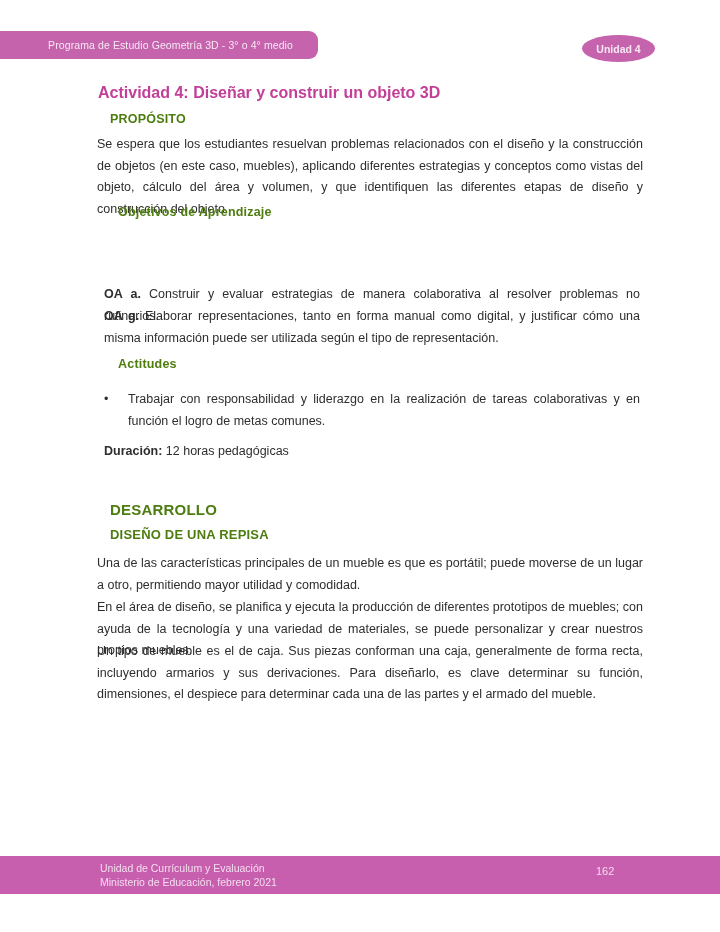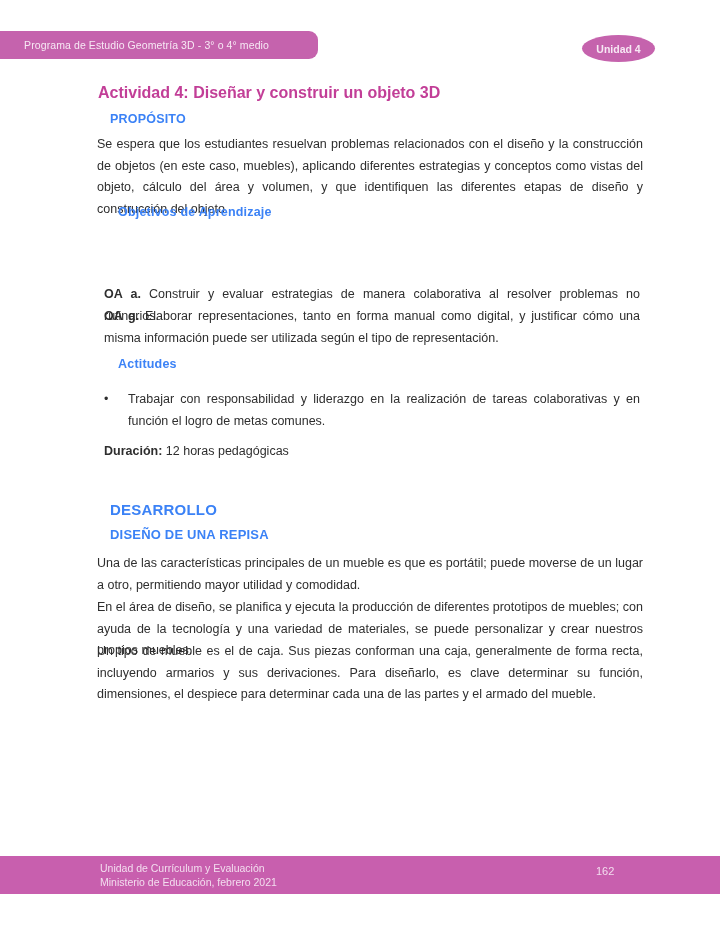--- a/index.html
+++ b/index.html
@@ -14,41 +14,41 @@
     background: #ffffff;
     overflow: hidden;
   }
   .abs { position: absolute; }
 
   
   .program-badge {
     top: 31px; left: 0; width: 318px; height: 28px;
     background: #c563ad;
     border-radius: 0 9px 9px 0;
-    display: flex; align-items: center; justify-content: center;
+    display: flex; align-items: center; justify-content: flex-end;
     padding-right: 25px; box-sizing: border-box;
   }
   .program-badge span {
     color: #f7e8f4; font-size: 10.5px; letter-spacing: 0.1px;
   }
   .unit-badge {
     top: 35px; left: 582px; width: 73px; height: 27px;
     background: #c563ad;
     border-radius: 50%;
     display: flex; align-items: center; justify-content: center;
   }
   .unit-badge span { color: #f7e8f4; font-size: 10.5px; font-weight: bold; }
 
   
   .activity-title {
     top: 84px; left: 98px; width: 545px;
     color: #c23e97; font-size: 16px; font-weight: bold;
   }
   .h-magenta {
-    color: #3b82f6; font-size: 12.5px; font-weight: bold;
+    color: #4d7c0f; font-size: 12.5px; font-weight: bold;
     letter-spacing: 0.2px;
     padding-left: 12px;
   }
 
   
   .body-text {
     color: #2e2e2e; font-size: 12.5px; line-height: 21.5px;
     text-align: justify;
   }
   .bold { font-weight: bold; }

